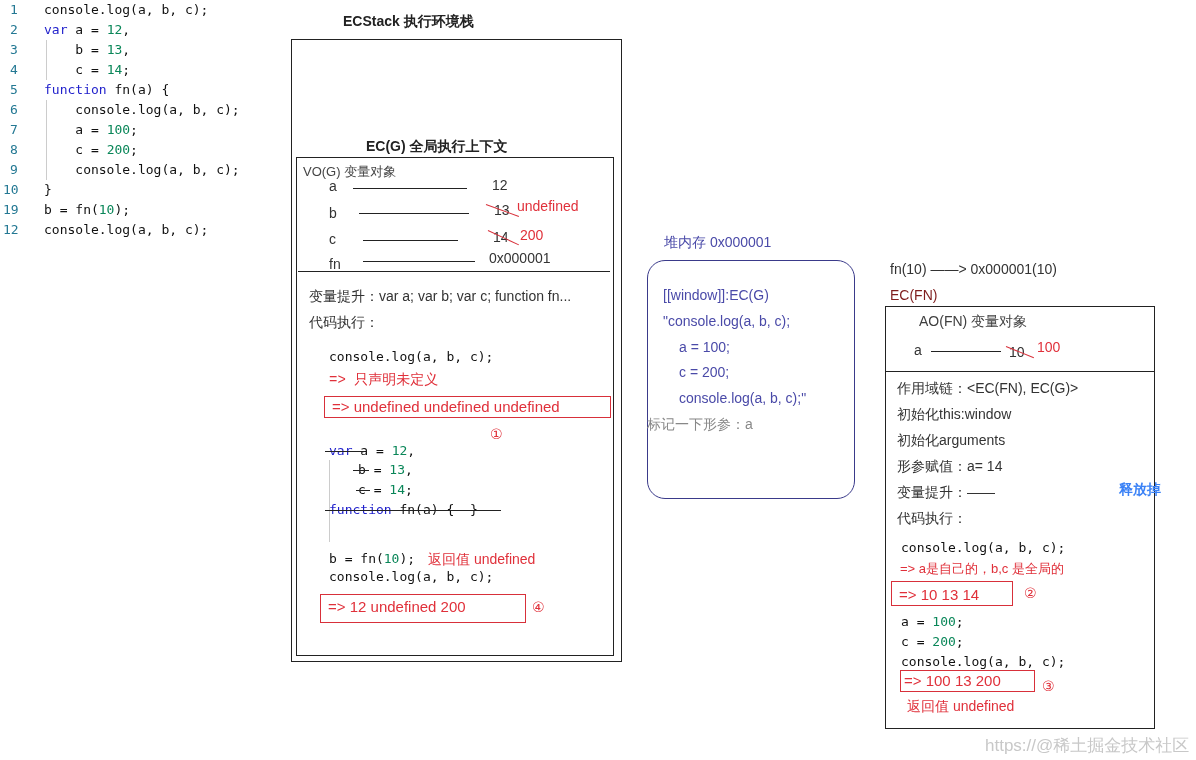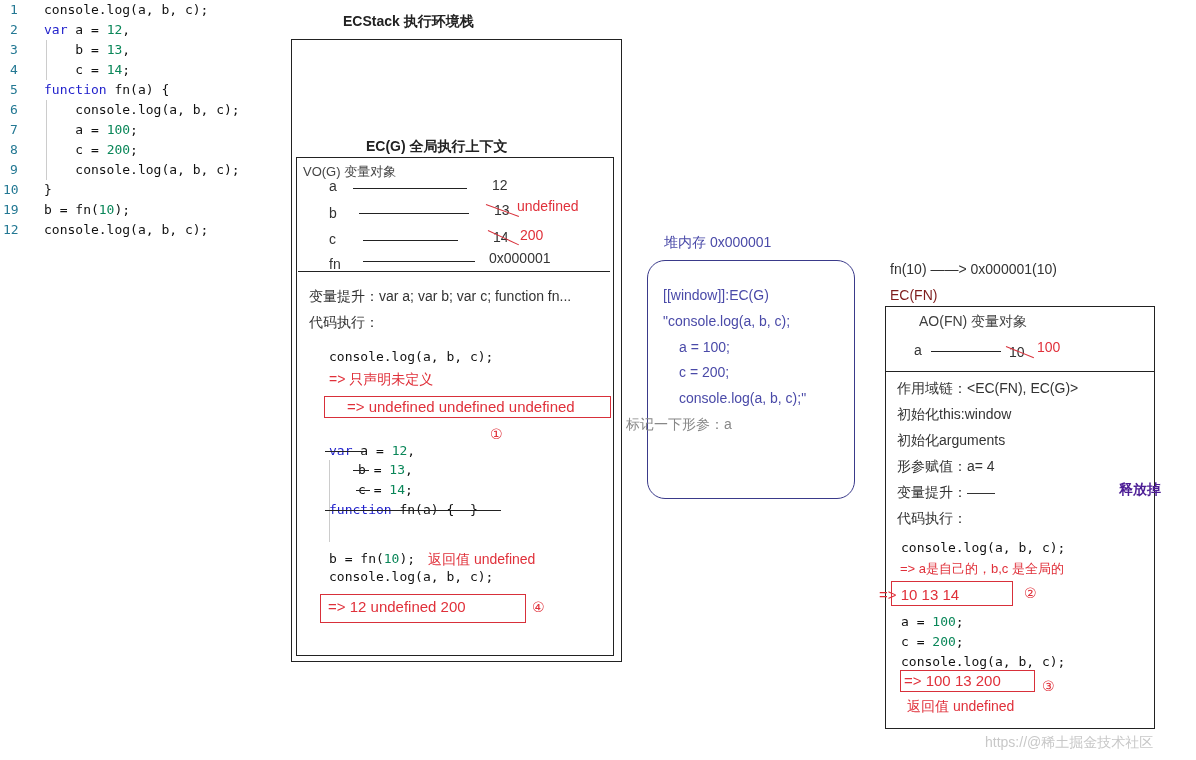--- a/index.html
+++ b/index.html
@@ -95,23 +95,23 @@
 <span class="abs t14" style="left:329px;top:256px;color:#333;">fn</span>
 <div class="hline" style="left:363px;top:261px;width:112px;"></div>
 <span class="abs t14" style="left:489px;top:250px;color:#333;">0x000001</span>
 
 <div class="hline" style="left:298px;top:271px;width:312px;"></div>
 
 <span class="abs t14" style="left:309px;top:288px;color:#333;">变量提升：var a; var b; var c; function fn...</span>
 <span class="abs t14" style="left:309px;top:314px;color:#333;">代码执行：</span>
 
 <span class="abs mono code" style="left:329px;top:347px;">console.log(a, b, c);</span>
-<span class="abs t14 red" style="left:329px;top:371px;">=&gt; 只声明未定义</span>
+<span class="abs t14 red" style="left:329px;top:371px;font-family:Liberation Mono, monospace;">=&gt; 只声明未定义</span>
 <div class="redbox" style="left:324px;top:396px;width:287px;height:22px;"></div>
-<span class="abs red t15" style="left:332px;top:398px;margin-left:15px;">=&gt; undefined undefined undefined</span>
+<span class="abs red t15" style="left:332px;top:398px;">=&gt; undefined undefined undefined</span>
 <span class="abs red t14" style="left:490px;top:426px;">①</span>
 
 <div class="vguide" style="left:329px;top:460px;height:82px;"></div>
 <span class="abs mono code" style="left:329px;top:441px;"><span class="kw">var</span><span style="white-space:pre"> a = </span><span class="num">12</span><span>,</span></span>
 <div class="strike" style="left:325px;top:451px;width:40px;"></div>
 
 <span class="abs mono code" style="left:358px;top:460px;"><span style="white-space:pre">b = </span><span class="num">13</span><span>,</span></span>
 <div class="strike" style="left:353px;top:470px;width:16px;"></div>
 
 <span class="abs mono code" style="left:358px;top:480px;"><span style="white-space:pre">c = </span><span class="num">14</span><span>;</span></span>
@@ -128,51 +128,51 @@
 <span class="abs red t15" style="left:328px;top:598px;">=&gt; 12  undefined  200</span>
 <span class="abs red t14" style="left:532px;top:599px;">④</span>
 
 <span class="abs t14 blue" style="left:664px;top:234px;">堆内存 0x000001</span>
 <div style="position:absolute;left:647px;top:260px;width:208px;height:239px;border:1px solid #3a3a8a;border-radius:18px;box-sizing:border-box;"></div>
 <span class="abs t14 blue" style="left:663px;top:287px;">[[window]]:EC(G)</span>
 <span class="abs t14 blue" style="left:663px;top:313px;">"console.log(a, b, c);</span>
 <span class="abs t14 blue" style="left:679px;top:339px;">  a = 100;</span>
 <span class="abs t14 blue" style="left:679px;top:364px;">  c = 200;</span>
 <span class="abs t14 blue" style="left:679px;top:390px;">  console.log(a, b, c);"</span>
-<span class="abs t14 gray" style="left:626px;top:416px;">标记一下形参：a</span>
+<span class="abs t14 gray" style="left:647px;top:416px;">标记一下形参：a</span>
 
 <span class="abs t14" style="left:890px;top:261px;color:#333;">fn(10) ——&gt; 0x000001(10)</span>
 <span class="abs t14" style="left:890px;top:287px;color:#7f1d1d;">EC(FN)</span>
 <div class="box" style="left:885px;top:306px;width:270px;height:423px;"></div>
 
 <span class="abs t14" style="left:891px;top:313px;color:#404040;margin-left:28px;">AO(FN) 变量对象</span>
 <span class="abs t14" style="left:914px;top:342px;color:#333;">a</span>
 <div class="hline" style="left:931px;top:351px;width:70px;"></div>
 <span class="abs t14" style="left:1009px;top:344px;color:#333;">10</span>
 <div class="slash" style="left:1006px;top:346px;width:30px;transform:rotate(22deg);"></div>
 <span class="abs t14 red" style="left:1037px;top:339px;">100</span>
 
 <div class="hline" style="left:886px;top:371px;width:268px;"></div>
 
 <span class="abs t14" style="left:897px;top:380px;color:#333;">作用域链：&lt;EC(FN), EC(G)&gt;</span>
 <span class="abs t14" style="left:897px;top:406px;color:#333;">初始化this:window</span>
 <span class="abs t14" style="left:897px;top:432px;color:#333;">初始化arguments</span>
-<span class="abs t14" style="left:897px;top:458px;color:#333;">形参赋值：a= 4</span>
+<span class="abs t14" style="left:897px;top:458px;color:#333;">形参赋值：a= 14</span>
 <span class="abs t14" style="left:897px;top:484px;color:#333;text-align:right;">变量提升：——</span>
-<span class="abs t14 bold" style="left:1075px;top:481px;color:#4c1d95;">释放掉</span>
+<span class="abs t14 bold" style="left:1075px;top:481px;color:#3b82f6;">释放掉</span>
 <span class="abs t14" style="left:897px;top:510px;color:#333;">代码执行：</span>
 
 <span class="abs mono code" style="left:901px;top:538px;">console.log(a, b, c);</span>
 <span class="abs red" style="left:900px;top:560px;font-size:13px;">=&gt; a是自己的，b,c 是全局的</span>
 <div class="redbox" style="left:891px;top:581px;width:122px;height:25px;"></div>
-<span class="abs red t15" style="left:879px;top:586px;">=&gt; 10  13  14</span>
+<span class="abs red t15" style="left:899px;top:586px;">=&gt; 10  13  14</span>
 <span class="abs red t14" style="left:1024px;top:585px;">②</span>
 
 <span class="abs mono code" style="left:901px;top:612px;"><span style="white-space:pre">a = </span><span class="num">100</span><span>;</span></span>
 <span class="abs mono code" style="left:901px;top:632px;"><span style="white-space:pre">c = </span><span class="num">200</span><span>;</span></span>
 <span class="abs mono code" style="left:901px;top:652px;">console.log(a, b, c);</span>
 
 <div class="redbox" style="left:900px;top:670px;width:135px;height:22px;"></div>
 <span class="abs red t15" style="left:904px;top:672px;">=&gt; 100  13  200</span>
 <span class="abs red t14" style="left:1042px;top:678px;">③</span>
 <span class="abs red t14" style="left:907px;top:698px;">返回值 undefined</span>
 
-<span class="abs" style="left:985px;top:734px;font-size:14px;color:#c8c8c8;">https://@稀土掘金技术社区</span>
+<span class="abs" style="left:985px;top:734px;font-size:17px;color:#c8c8c8;">https://@稀土掘金技术社区</span>
 
 </body></html>

